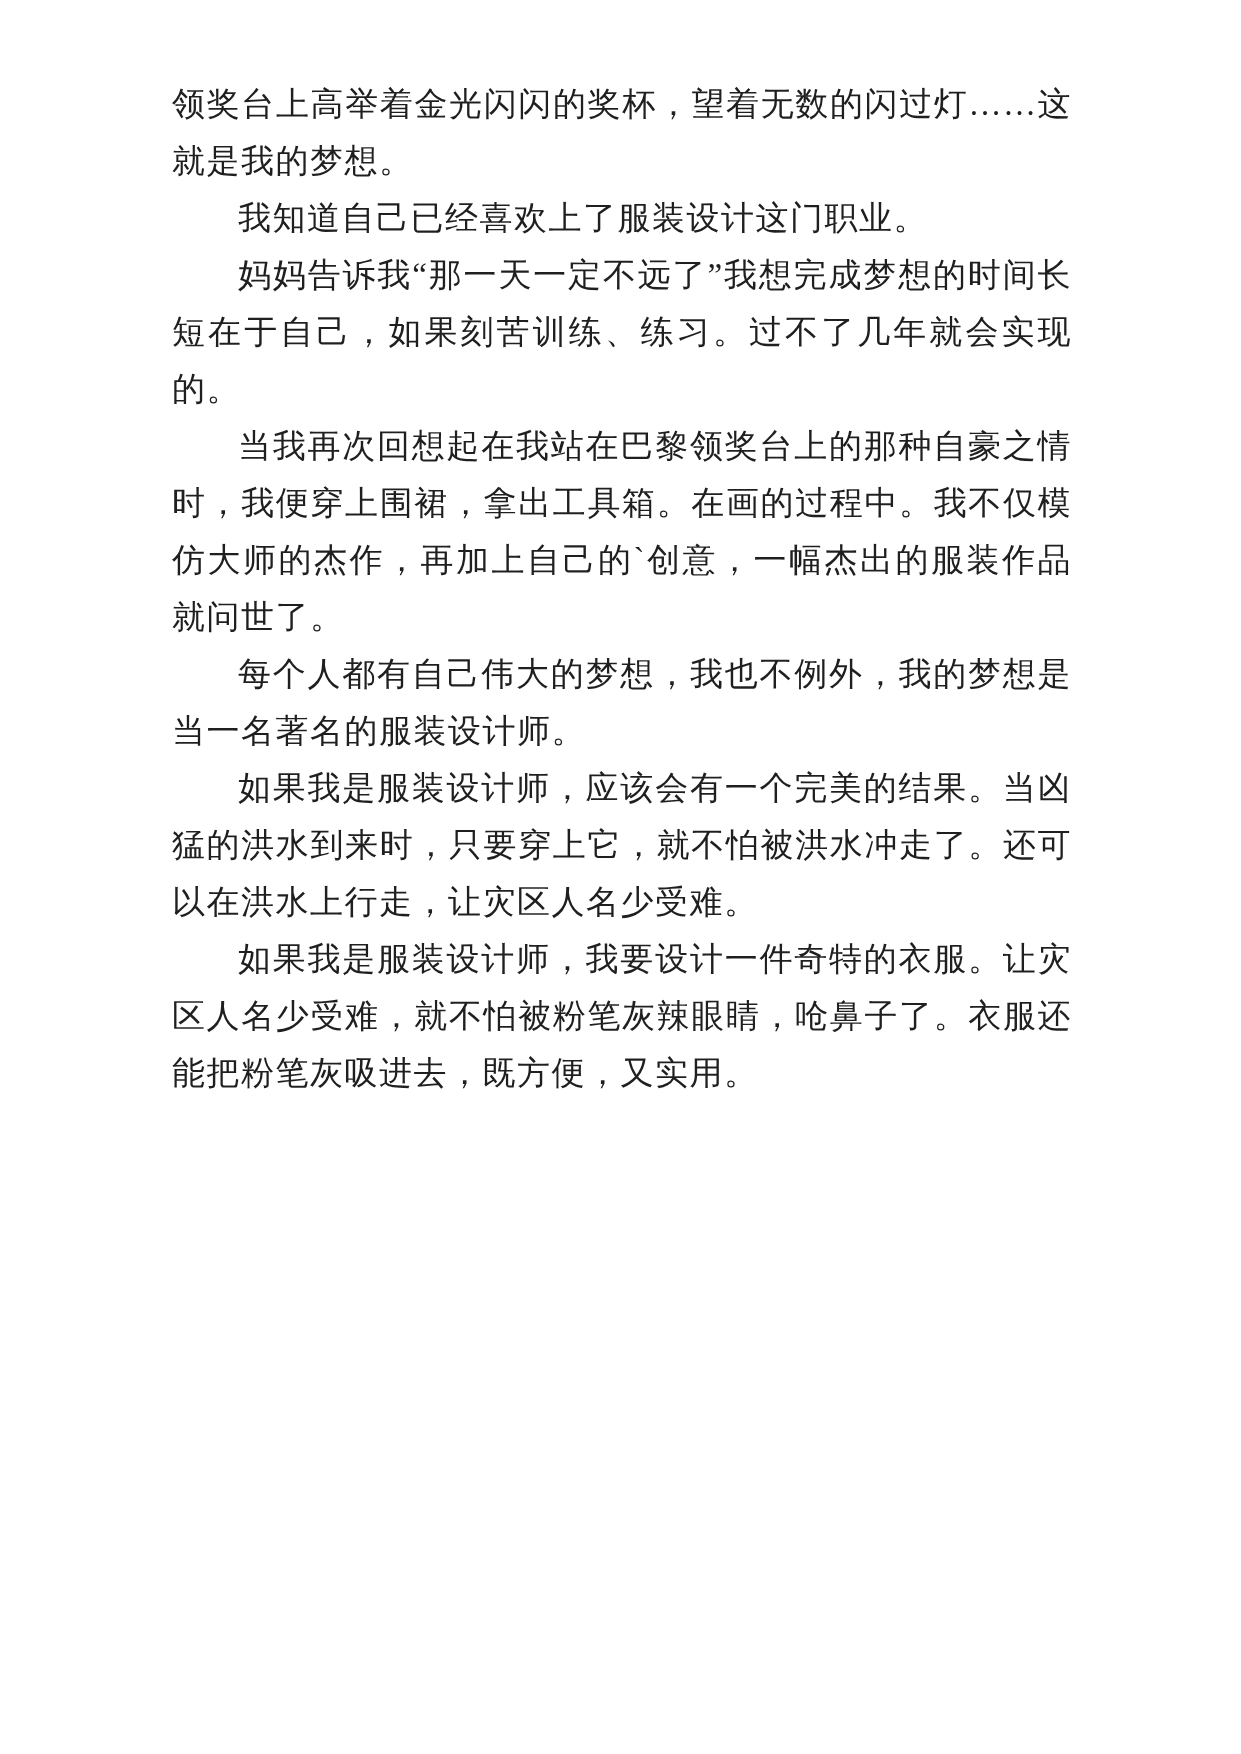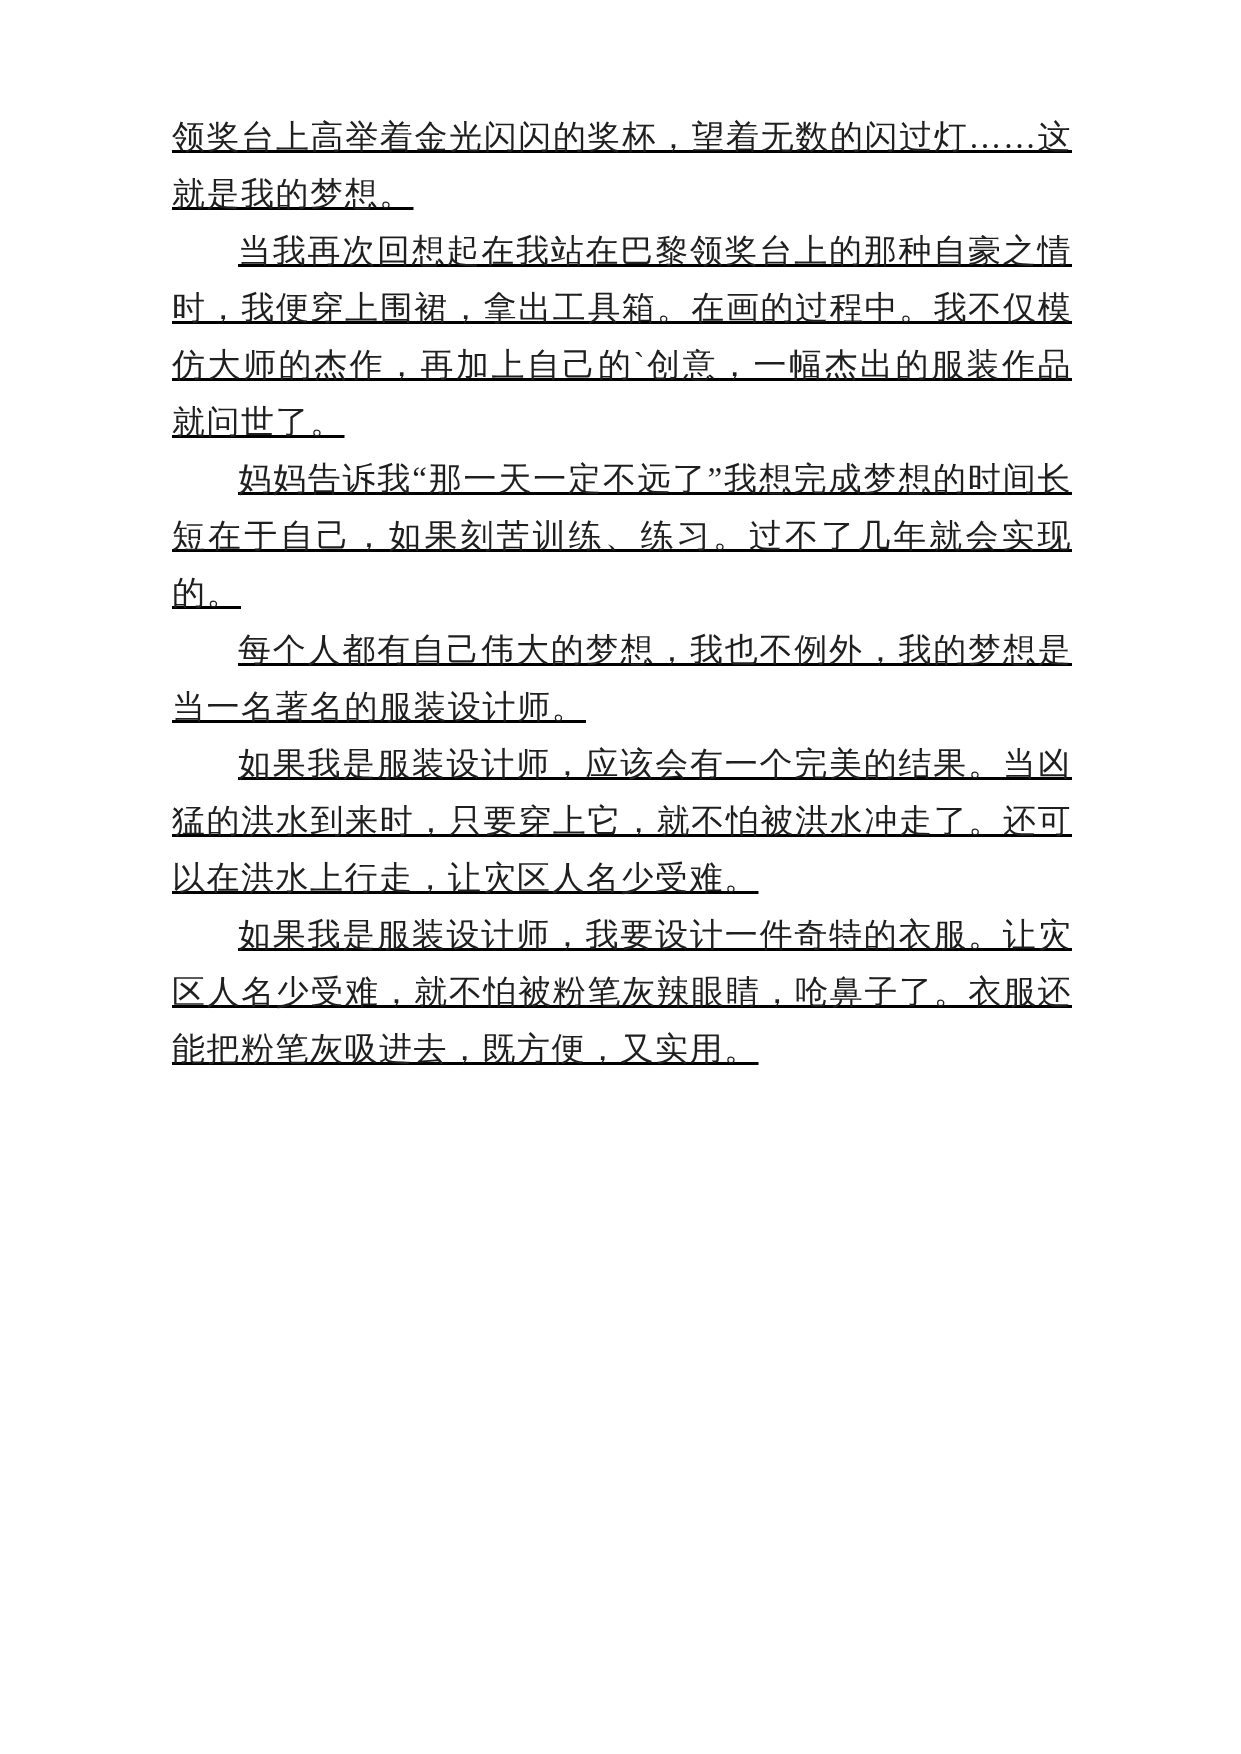--- a/index.html
+++ b/index.html
@@ -11,22 +11,21 @@
     width: 1241px;
     height: 1754px;
     overflow: hidden;
     position: relative;
   }
   .page {
     box-sizing: border-box;
     width: 1241px;
     height: 1754px;
     background: #ffffff;
-    padding: 109px 169px 0 172px;
-    text-decoration: underline;
+    padding: 76px 169px 0 172px;
   }
   .essay {
     width: 900px;
   }
   .para {
     margin: 0;
     font-family: "Liberation Serif", "DejaVu Serif", serif;
     font-size: 33px;
     line-height: 57px;
     letter-spacing: 1.5px;
@@ -39,19 +38,20 @@
   .para.indent {
     text-indent: 2em;
   }
 </style>
 </head>
 <body>
 
 <div class="page">
   <div class="essay">
       <p class="para">领奖台上高举着金光闪闪的奖杯，望着无数的闪过灯……这就是我的梦想。</p>
+      <p class="para indent">我知道自己已经喜欢上了服装设计这门职业。</p>
+      <p class="para indent">妈妈告诉我“那一天一定不远了”我想完成梦想的时间长短在于自己，如果刻苦训练、练习。过不了几年就会实现的。</p>
       <p class="para indent">当我再次回想起在我站在巴黎领奖台上的那种自豪之情时，我便穿上围裙，拿出工具箱。在画的过程中。我不仅模仿大师的杰作，再加上自己的`创意，一幅杰出的服装作品就问世了。</p>
-      <p class="para indent">妈妈告诉我“那一天一定不远了”我想完成梦想的时间长短在于自己，如果刻苦训练、练习。过不了几年就会实现的。</p>
       <p class="para indent">每个人都有自己伟大的梦想，我也不例外，我的梦想是当一名著名的服装设计师。</p>
       <p class="para indent">如果我是服装设计师，应该会有一个完美的结果。当凶猛的洪水到来时，只要穿上它，就不怕被洪水冲走了。还可以在洪水上行走，让灾区人名少受难。</p>
       <p class="para indent">如果我是服装设计师，我要设计一件奇特的衣服。让灾区人名少受难，就不怕被粉笔灰辣眼睛，呛鼻子了。衣服还能把粉笔灰吸进去，既方便，又实用。</p>
     </div>
 </div>
 
 </body></html>

